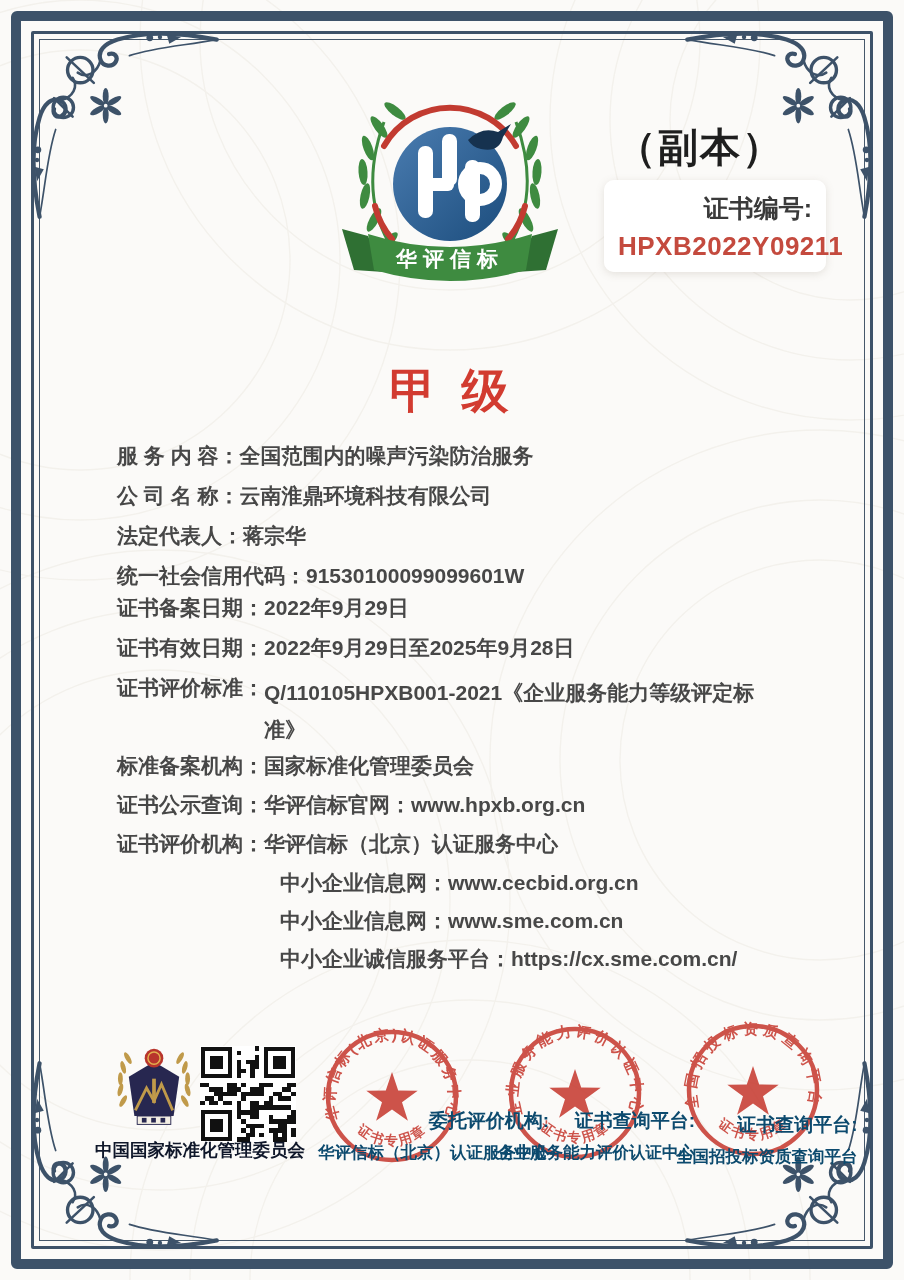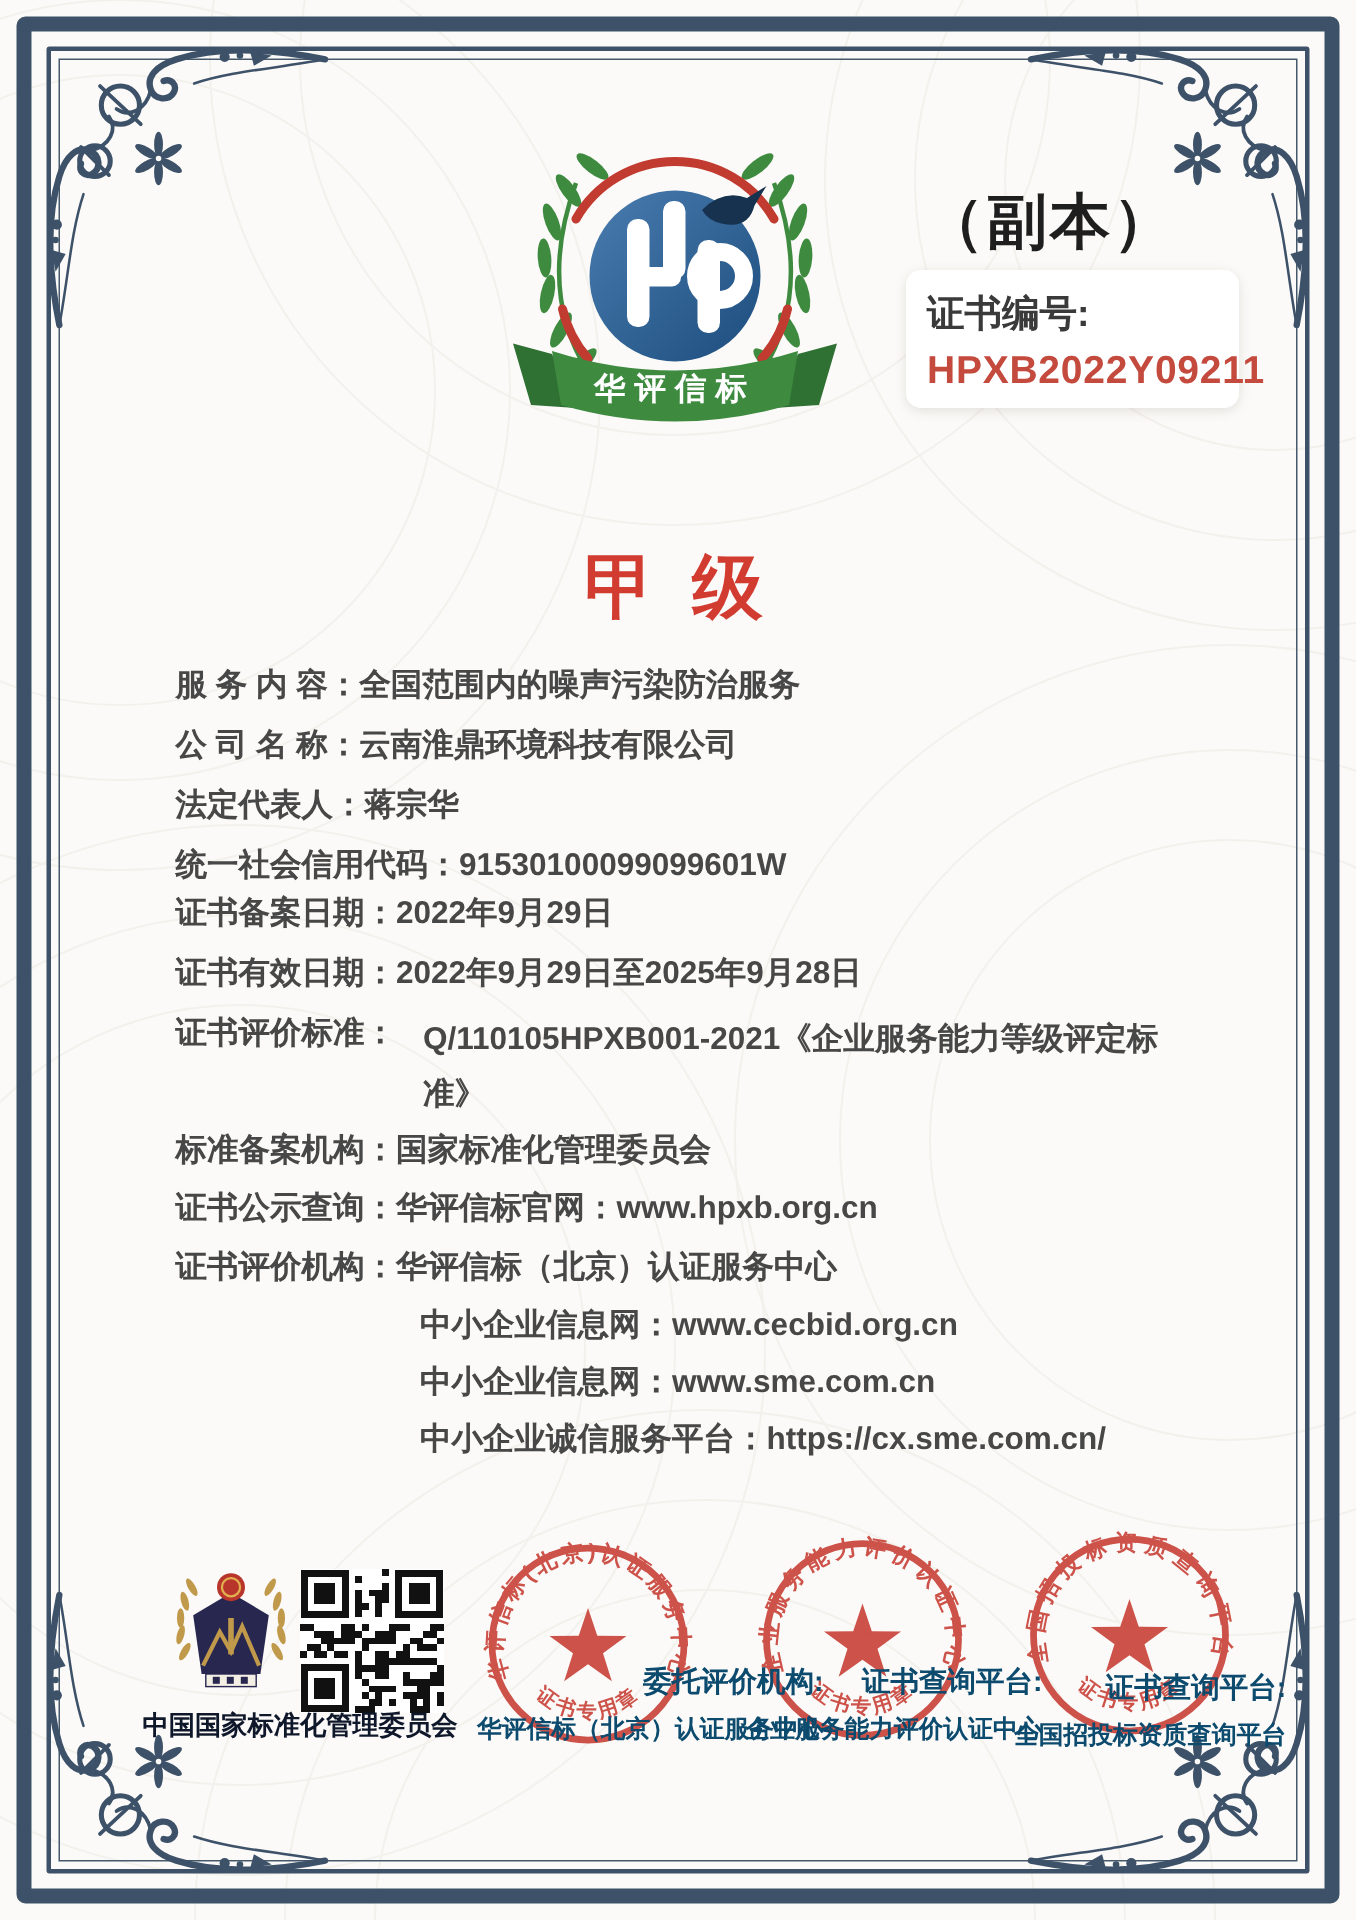--- a/index.html
+++ b/index.html
@@ -14,28 +14,28 @@
   .corner.tr{top:26px;right:26px;transform:scaleX(-1);}
   .corner.bl{bottom:26px;left:26px;transform:scaleY(-1);}
   .corner.br{bottom:26px;right:26px;transform:scale(-1,-1);}
   
   .texture{position:absolute;inset:0;opacity:.55;pointer-events:none;}
   
   .logo{position:absolute;left:325px;top:84px;width:250px;height:210px;}
   .copy-label{position:absolute;left:616px;top:120px;font-size:40px;font-weight:700;color:#1e1e1e;letter-spacing:2px;}
   .certno-card{position:absolute;left:604px;top:180px;width:222px;padding:12px 14px 10px;background:rgba(255,255,255,.95);
     border-radius:10px;box-shadow:0 2px 8px rgba(120,110,95,.18);}
-  .certno-label{font-size:25px;font-weight:700;color:#3a3a3a;}
+  .certno-label{font-size:25px;font-weight:700;color:#3a3a3a;text-align:right;}
   .certno-value{margin-top:6px;font-size:26px;font-weight:700;color:#c44a3e;letter-spacing:.5px;}
   .title{position:absolute;left:0;top:294px;width:100%;text-align:center;font-size:41px;font-weight:900;color:#3c3c3c;letter-spacing:1px;}
   .grade{position:absolute;left:0;top:360px;width:100%;text-align:center;font-size:47px;font-weight:900;color:#d23b30;letter-spacing:6px;}
   
   .blk{position:absolute;left:117px;color:#474747;font-size:21px;font-weight:600;}
   .blk .row{margin-bottom:12px;white-space:nowrap;}
-  .blk .row.wrap{white-space:normal;display:flex;gap:18px;}
+  .blk .row.wrap{white-space:normal;display:flex;}
   .blk .row.wrap .lbl{flex:none;}
   .blk .row.wrap .val{width:520px;line-height:37px;}
   .blk1{top:442px;}
   .blk2{top:594px;}
   .blk3{top:752px;}
   .indent{margin-left:163px;margin-bottom:10px;white-space:nowrap;}
   .blk3 .row{margin-bottom:11px;}
   .blk3 .indent{margin-top:0;}
   
   .emblem{position:absolute;left:112px;top:1042px;width:84px;height:92px;}

